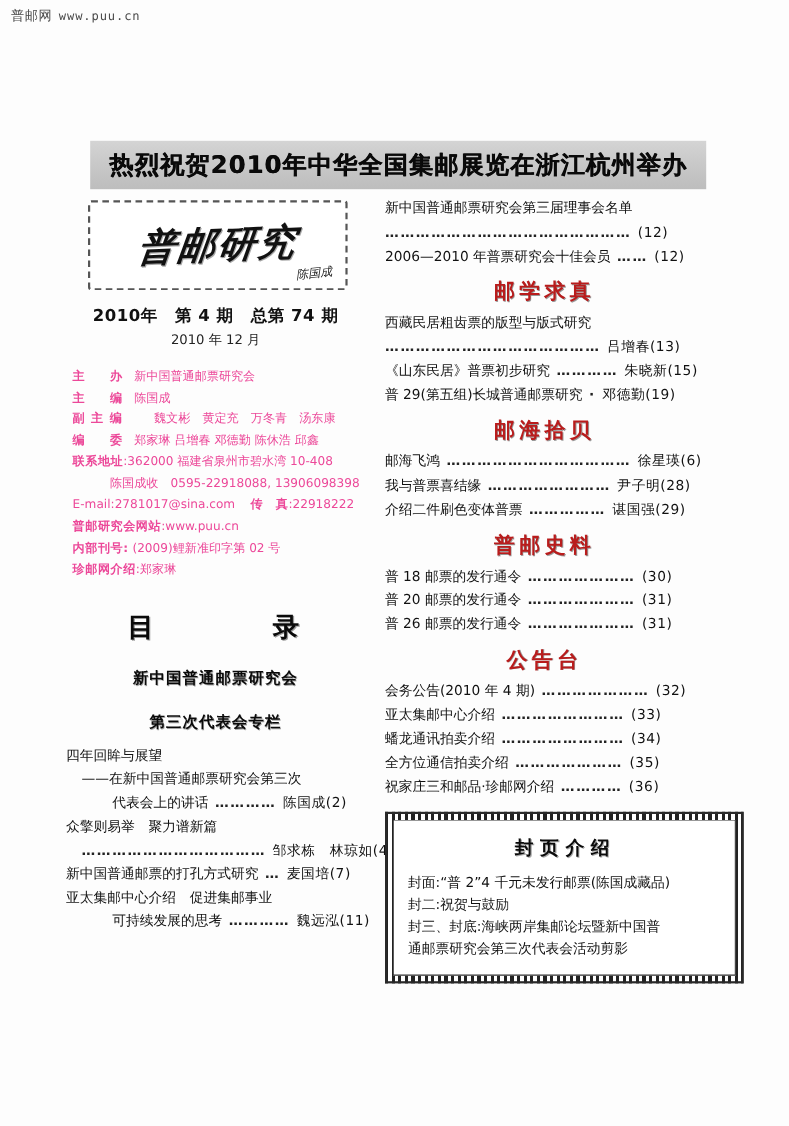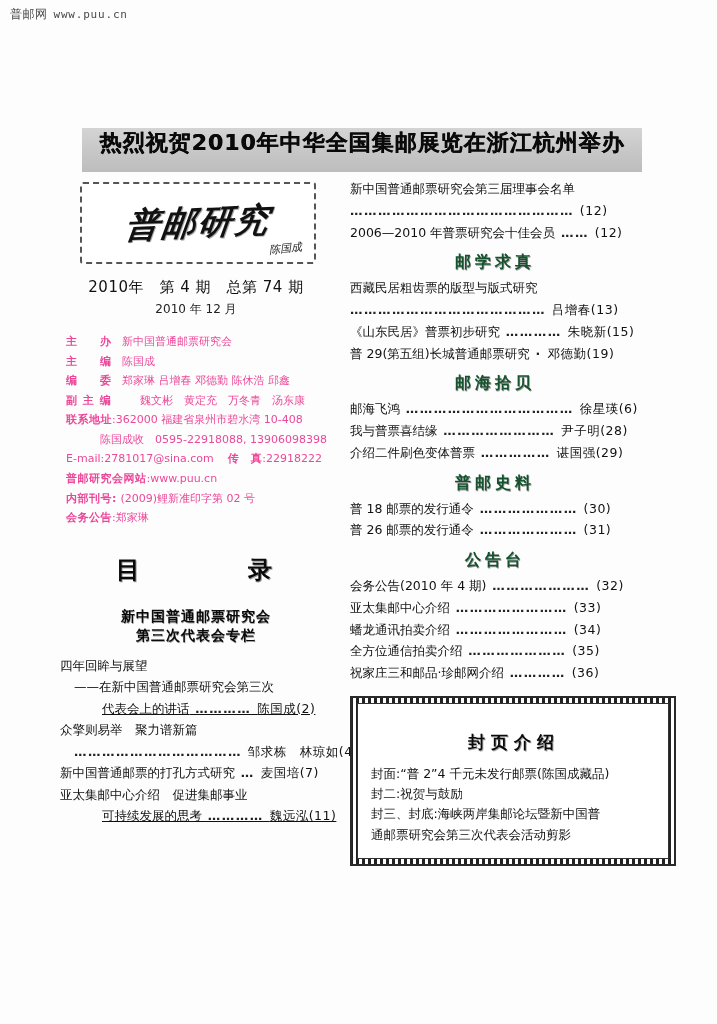--- a/index.html
+++ b/index.html
@@ -51,20 +51,21 @@
 
   
   .banner {
     position: absolute;
     left: 22px;
     top: 10px;
     width: 560px;
     height: 44px;
     background: linear-gradient(180deg, #d4d4d4 0%, #c9c9c9 45%, #bdbdbd 100%);
     display: flex;
+    align-items: center;
     justify-content: center;
   }
   .banner-text {
     font-family: "DejaVu Sans", "Liberation Sans", sans-serif;
     font-weight: bold;
     font-size: 22px;
     letter-spacing: 1px;
     color: #0a0a0a;
     white-space: nowrap;
     text-shadow: 0.5px 0 0 #000;
@@ -113,21 +114,21 @@
     font-size: 11px;
     font-style: italic;
     color: #222;
     transform: rotate(-6deg);
   }
 
   
   .issue-main {
     text-align: center;
     font-size: 15px;
-    font-weight: normal;
+    font-weight: bold;
     margin-top: 14px;
     letter-spacing: 0.5px;
     color: #111;
   }
   .issue-date {
     text-align: center;
     font-size: 12px;
     margin-top: 4px;
     color: #222;
   }
@@ -167,52 +168,52 @@
   }
   .section-head {
     text-align: center;
     font-weight: bold;
     font-size: 14px;
     letter-spacing: 1px;
     color: #0a0a0a;
     text-shadow: 0.6px 0.6px 0 rgba(0,0,0,0.35);
   }
   .sub-head-1 { margin-top: 22px; }
-  .sub-head-2 { margin-top: 1px; }
+  .sub-head-2 { margin-top: 22px; }
 
   
   .entries { margin-top: 10px; font-size: 12.5px; line-height: 1.72; color: #111; }
   .entry { white-space: nowrap; }
   .entry-cont { padding-left: 14px; }
-  .entry-cont2 { padding-left: 42px; text-decoration: underline; }
+  .entry-cont2 { padding-left: 42px; }
   .dots {
     letter-spacing: 1.5px;
     font-weight: bold;
     color: #222;
   }
   .author { letter-spacing: 0.5px; }
 
   
   .rc-entry { font-size: 12.5px; line-height: 1.74; white-space: nowrap; color: #111; }
   .rc-head {
     text-align: center;
     font-weight: bold;
-    font-size: 16px;
+    font-size: 19px;
     letter-spacing: 4px;
     margin: 9px 0 4px 0;
-    color: #14532d;
+    color: #b91c1c;
     text-shadow: 0.8px 0.8px 0 rgba(0,0,0,0.4);
   }
 
   
   .cover-box {
     margin-top: 12px;
     position: relative;
     width: 286px;
-    padding: 28px 12px 14px 14px;
+    padding: 14px 12px 14px 14px;
     border: 7px solid transparent;
     background:
       linear-gradient(#fff, #fff) padding-box,
       repeating-linear-gradient(90deg, #222 0 3px, #fff 3px 6px) border-box;
     box-shadow: 0 0 0 1px #333 inset;
   }
   .cover-box::before {
     content: "";
     position: absolute;
     inset: -7px;
@@ -264,45 +265,45 @@
       <div class="colophon">
         <div class="cl-row">
           <span class="cl-label w4">主　办</span>
           <span class="cl-val">新中国普通邮票研究会</span>
         </div>
         <div class="cl-row">
           <span class="cl-label w4">主　编</span>
           <span class="cl-val">陈国成</span>
         </div>
         <div class="cl-row">
+          <span class="cl-label w6">副 主 编</span>
+          <span class="cl-val">魏文彬　黄定充　万冬青　汤东康</span>
+        </div>
+        <div class="cl-row">
           <span class="cl-label w4">编　委</span>
           <span class="cl-val">郑家琳 吕增春 邓德勤 陈休浩 邱鑫</span>
         </div>
-        <div class="cl-row">
-          <span class="cl-label w6">副 主 编</span>
-          <span class="cl-val">魏文彬　黄定充　万冬青　汤东康</span>
-        </div>
         <div class="cl-line">
           <span class="cl-label wide">联系地址</span><span>:</span><span class="cl-val">362000 福建省泉州市碧水湾 10-408</span>
         </div>
         <div class="cl-line cl-indent">
           <span class="cl-val">陈国成收　0595-22918088, 13906098398</span>
         </div>
         <div class="cl-line">
           <span>E-mail</span><span>:</span><span class="cl-val">2781017@sina.com</span><span class="cl-sp"></span><span class="cl-label wide">传　真</span><span>:</span><span class="cl-val">22918222</span>
         </div>
         <div class="cl-line">
           <span class="cl-label wide">普邮研究会网站</span><span>:</span><span class="cl-val">www.puu.cn</span>
         </div>
         <div class="cl-line">
           <span class="cl-label wide">内部刊号:</span>
           <span class="cl-val">(2009)鲤新准印字第 02 号</span>
         </div>
         <div class="cl-line">
-          <span class="cl-label wide">会务公告</span><span>:</span><span class="cl-val">郑家琳</span>
+          <span class="cl-label wide">珍邮网介绍</span><span>:</span><span class="cl-val">郑家琳</span>
         </div>
       </div>
 
       <div class="toc-title">目　　录</div>
 
       <div class="section-head sub-head-1">新中国普通邮票研究会</div>
       <div class="section-head sub-head-2">第三次代表会专栏</div>
 
       <div class="entries" id="left-entries">
           <div class="entry"><span>四年回眸与展望</span></div>
@@ -327,20 +328,21 @@
           <div class="rc-entry"><span>西藏民居粗齿票的版型与版式研究</span></div>
           <div class="rc-entry"><span class="dots"> …………………………………… </span><span class="author">吕增春(13)</span></div>
           <div class="rc-entry"><span>《山东民居》普票初步研究</span><span class="dots"> ………… </span><span class="author">朱晓新(15)</span></div>
           <div class="rc-entry"><span>普 29(第五组)长城普通邮票研究</span><span class="dots"> · </span><span class="author">邓德勤(19)</span></div>
           <div class="rc-head">邮海拾贝</div>
           <div class="rc-entry"><span>邮海飞鸿</span><span class="dots"> ……………………………… </span><span class="author">徐星瑛(6)</span></div>
           <div class="rc-entry"><span>我与普票喜结缘</span><span class="dots"> …………………… </span><span class="author">尹子明(28)</span></div>
           <div class="rc-entry"><span>介绍二件刷色变体普票</span><span class="dots"> …………… </span><span class="author">谌国强(29)</span></div>
           <div class="rc-head">普邮史料</div>
           <div class="rc-entry"><span>普 18 邮票的发行通令</span><span class="dots"> ………………… </span><span class="author">(30)</span></div>
+          <div class="rc-entry"><span>普 20 邮票的发行通令</span><span class="dots"> ………………… </span><span class="author">(31)</span></div>
           <div class="rc-entry"><span>普 26 邮票的发行通令</span><span class="dots"> ………………… </span><span class="author">(31)</span></div>
           <div class="rc-head">公告台</div>
           <div class="rc-entry"><span>会务公告(2010 年 4 期)</span><span class="dots"> ………………… </span><span class="author">(32)</span></div>
           <div class="rc-entry"><span>亚太集邮中心介绍</span><span class="dots"> …………………… </span><span class="author">(33)</span></div>
           <div class="rc-entry"><span>蟠龙通讯拍卖介绍</span><span class="dots"> …………………… </span><span class="author">(34)</span></div>
           <div class="rc-entry"><span>全方位通信拍卖介绍</span><span class="dots"> ………………… </span><span class="author">(35)</span></div>
           <div class="rc-entry"><span>祝家庄三和邮品·珍邮网介绍</span><span class="dots"> ………… </span><span class="author">(36)</span></div>
         </div>
 
       <div class="cover-box">

